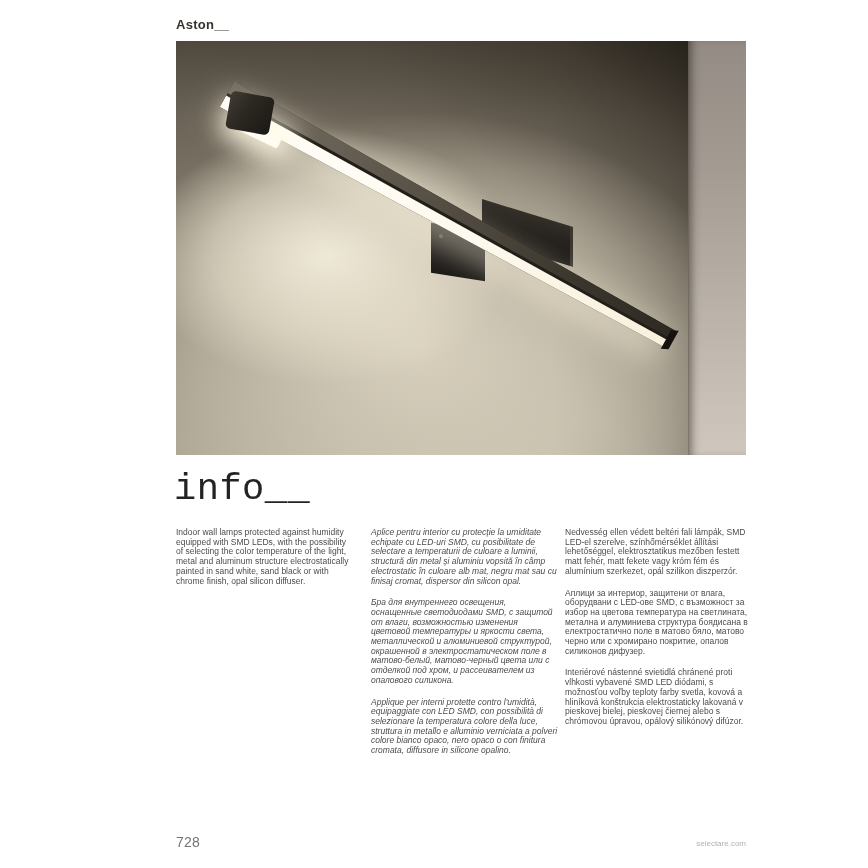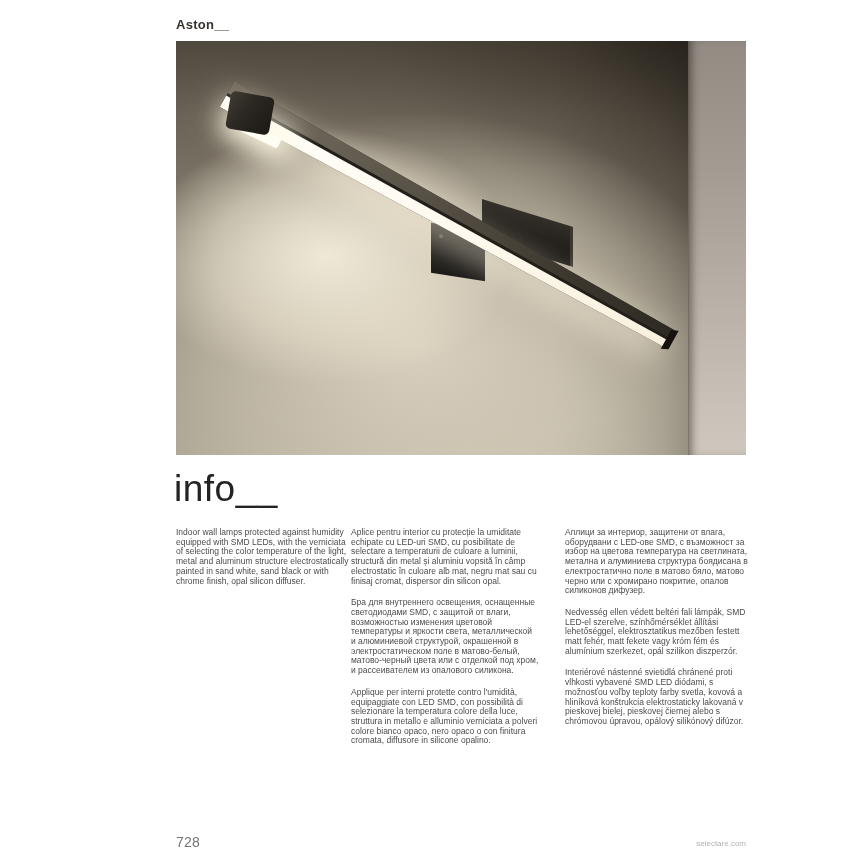--- a/index.html
+++ b/index.html
@@ -77,21 +77,21 @@
     transform:rotate(26deg);background:#fffdf2;
     box-shadow:0 0 24px 12px rgba(255,249,228,.85);
   }
   
   .info-heading{
     position:absolute;left:146px;top:468px;
     font-size:37px;font-weight:200;letter-spacing:.5px;color:#232323;
   }
   .col{position:absolute;top:528px;}
   .col-1{left:148px;width:174px;}
-  .col-2{left:323px;width:188px;}
+  .col-2{left:343px;width:188px;font-style:italic;}
   .col-3{left:537px;width:184px;}
   .col p{
     margin:0 0 12px 0;font-size:8.5px;line-height:9.7px;color:#4c4c4e;font-weight:400;
   }
   
   .page-number{
     position:absolute;left:148px;top:834px;font-size:14px;color:#737373;letter-spacing:.2px;
   }
   .website{
     position:absolute;right:150px;top:839px;font-size:8px;color:#b3b2b0;text-decoration:none;
@@ -118,34 +118,34 @@
       </div>
       <div class="tip-face"></div>
     </div>
 
     <div class="cap-underglow"></div>
     <div class="lamp-cap"></div>
 
     <div class="wall-corner"></div>
   </figure>
 
-  <h2 class="info-heading" style="margin:0;font-family:Liberation Sans, sans-serif;">info__</h2>
+  <h2 class="info-heading" style="margin:0;font-family:Liberation Mono, monospace;">info__</h2>
 
   <div class="col col-1">
-    <p>Indoor wall lamps protected against humidity equipped with SMD LEDs, with the verniciata of selecting the color temperature of the light, metal and aluminum structure electrostatically painted in sand white, sand black or with chrome finish, opal silicon diffuser.</p>
+    <p>Indoor wall lamps protected against humidity equipped with SMD LEDs, with the possibility of selecting the color temperature of the light, metal and aluminum structure electrostatically painted in sand white, sand black or with chrome finish, opal silicon diffuser.</p>
   </div>
 
   <div class="col col-2">
     <p>Aplice pentru interior cu protecție la umiditate echipate cu LED-uri SMD, cu posibilitate de selectare a temperaturii de culoare a luminii, structură din metal și aluminiu vopsită în câmp electrostatic în culoare alb mat, negru mat sau cu finisaj cromat, dispersor din silicon opal.</p>
     <p>Бра для внутреннего освещения, оснащенные светодиодами SMD, с защитой от влаги, возможностью изменения цветовой температуры и яркости света, металлической и алюминиевой структурой, окрашенной в электростатическом поле в матово-белый, матово-черный цвета или с отделкой под хром, и рассеивателем из опалового силикона.</p>
     <p>Applique per interni protette contro l'umidità, equipaggiate con LED SMD, con possibilità di selezionare la temperatura colore della luce, struttura in metallo e alluminio verniciata a polveri colore bianco opaco, nero opaco o con finitura cromata, diffusore in silicone opalino.</p>
   </div>
 
   <div class="col col-3">
+    <p>Nedvesség ellen védett beltéri fali lámpák, SMD LED-el szerelve, színhőmérséklet állítási lehetőséggel, elektrosztatikus mezőben festett matt fehér, matt fekete vagy króm fém és alumínium szerkezet, opál szilikon diszperzór.</p>
     <p>Аплици за интериор, защитени от влага, оборудвани с LED-ове SMD, с възможност за избор на цветова температура на светлината, метална и алуминиева структура боядисана в електростатично поле в матово бяло, матово черно или с хромирано покритие, опалов силиконов дифузер.</p>
-    <p>Nedvesség ellen védett beltéri fali lámpák, SMD LED-el szerelve, színhőmérséklet állítási lehetőséggel, elektrosztatikus mezőben festett matt fehér, matt fekete vagy króm fém és alumínium szerkezet, opál szilikon diszperzór.</p>
     <p>Interiérové nástenné svietidlá chránené proti vlhkosti vybavené SMD LED diódami, s možnosťou voľby teploty farby svetla, kovová a hliníková konštrukcia elektrostaticky lakovaná v pieskovej bielej, pieskovej čiernej alebo s chrómovou úpravou, opálový silikónový difúzor.</p>
   </div>
 
   <div class="page-number">728</div>
   <a class="website" href="#">selectare.com</a>
 
 </div>
 
 </body></html>

